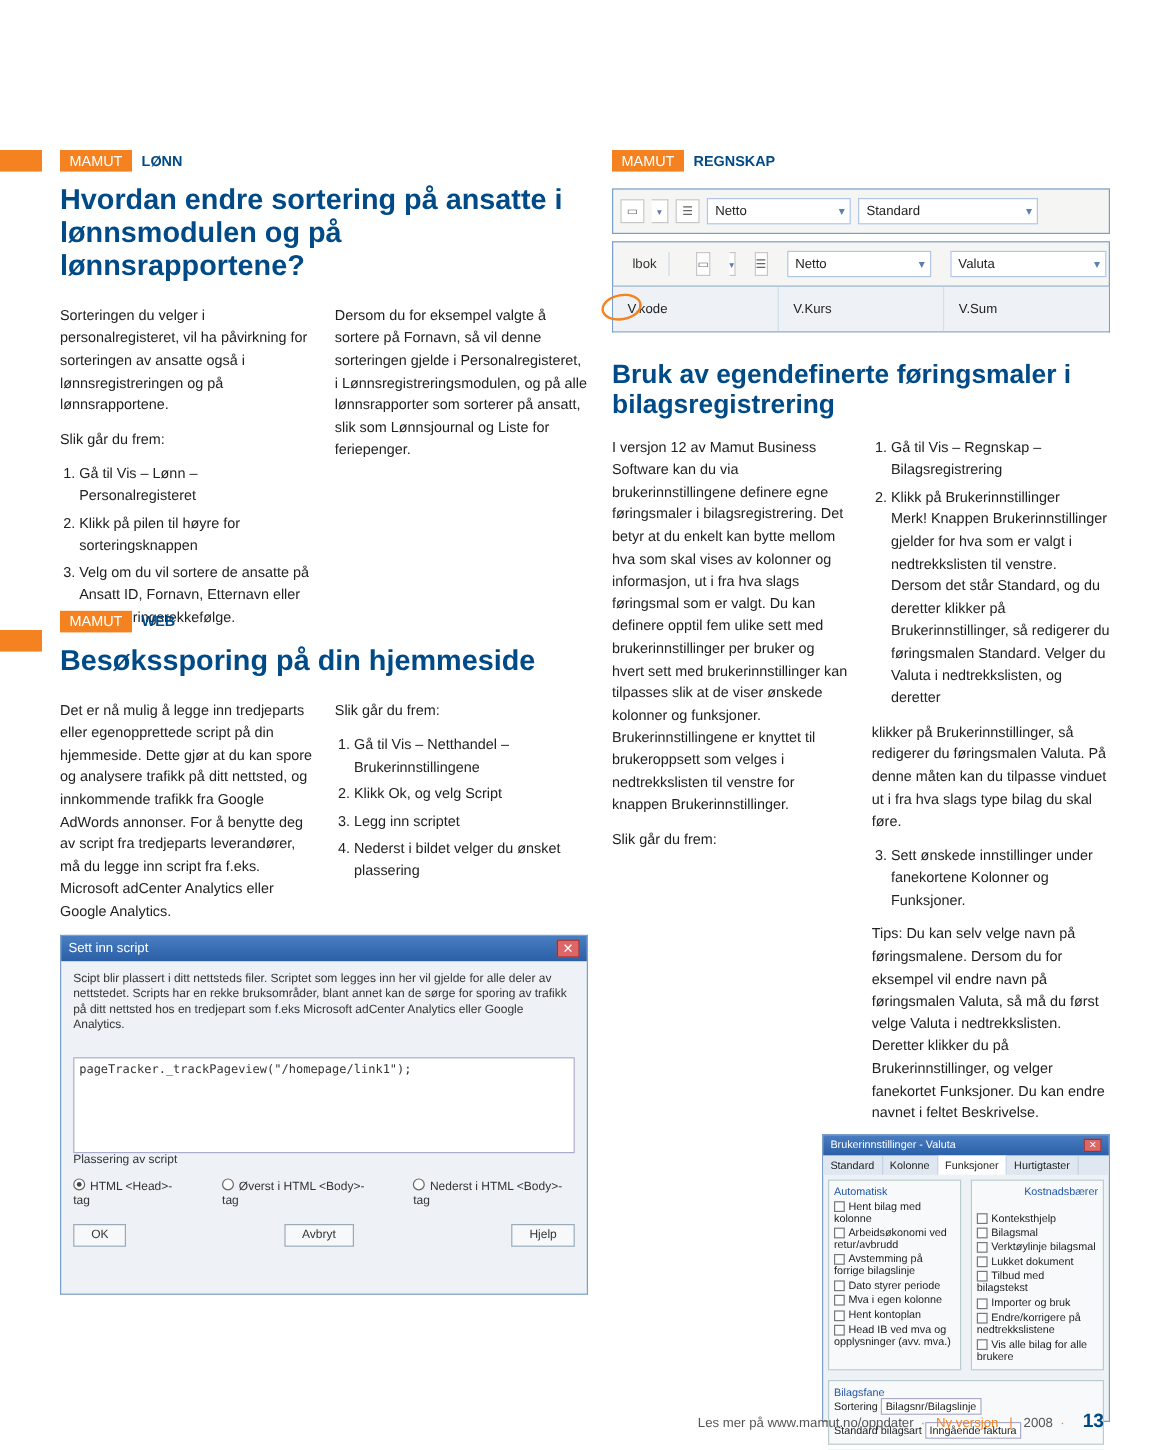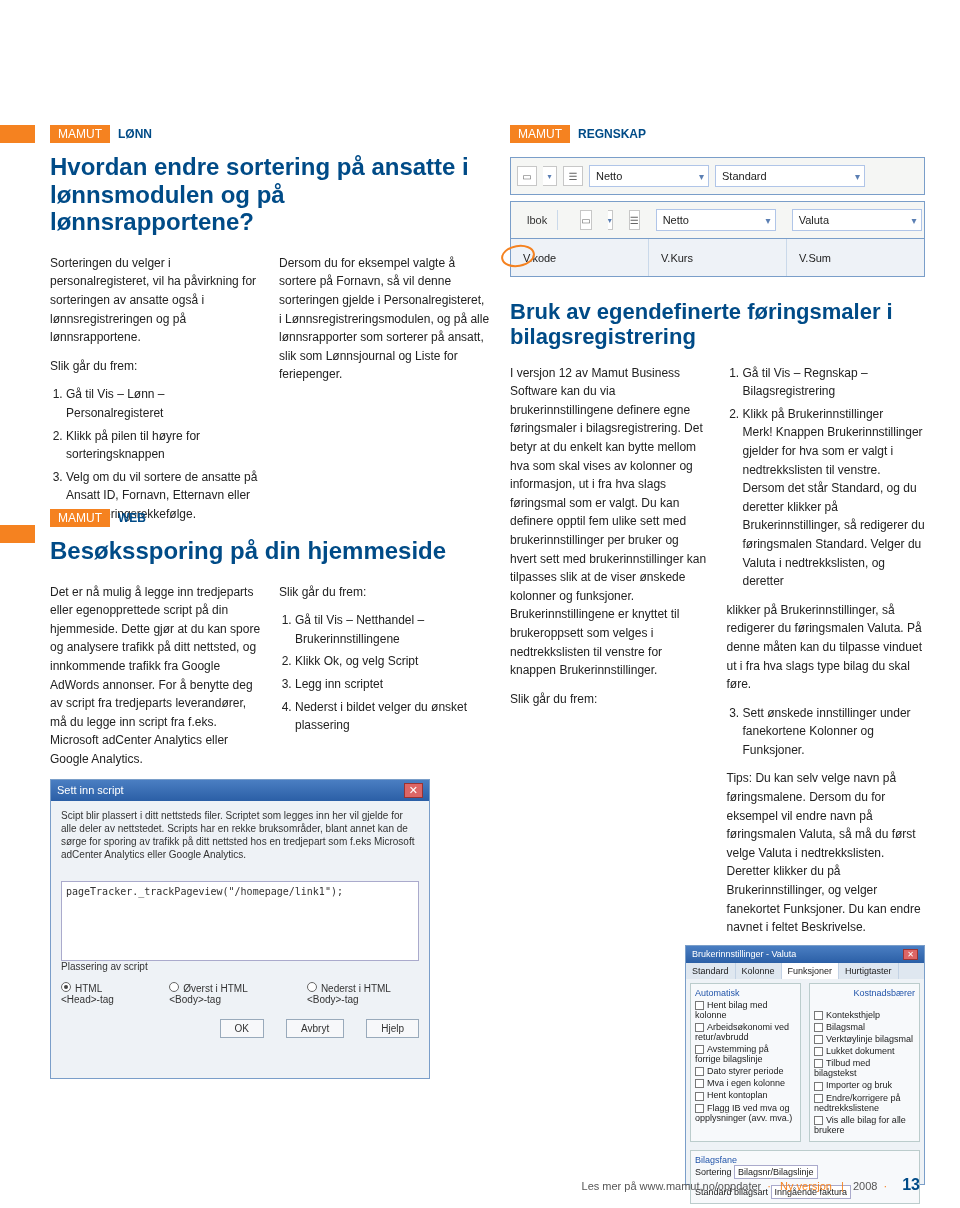--- a/index.html
+++ b/index.html
@@ -153,21 +153,21 @@
     position: absolute;
     width: 34px; height: 22px;
     border: 2px solid #f58220;
     border-radius: 50%;
     transform: rotate(-10deg);
   }
 
   .screenshot-box {
     border: 1px solid #7a9ec9;
     background: #eef2f6;
-    width: 380px;
+    width: 440px;
     height: 300px;
     margin-top: 10px;
     position: relative;
     font-size: 10px;
     color: #333;
   }
   .win-title {
     background: linear-gradient(#4a7ec2,#2b5fa6);
     color: #fff;
     padding: 3px 6px;
@@ -176,21 +176,21 @@
   }
   .win-body { padding: 8px 10px; }
   .scriptarea {
     background: #fff; border: 1px solid #aac;
     width: 100%; height: 80px;
     padding: 4px; font-family: monospace; font-size: 10px;
   }
   .radio-row { display:flex; gap:30px; margin-top:10px; align-items:center;}
   .radio-dot { width:10px; height:10px; border:1px solid #666; border-radius:50%; display:inline-block; margin-right:4px; background:#fff;}
   .radio-dot.on::after { content:""; display:block; width:4px; height:4px; background:#444; border-radius:50%; margin:2px;}
-  .btn-row { display:flex; gap:22px; justify-content:flex-end; margin-top:14px;}
+  .btn-row { display:flex; gap:22px; justify-content:space-between; margin-top:14px;}
   .winbtn { border:1px solid #9ab; background:#f7f8fa; padding:3px 14px; font-size:10px;}
 
   .footer {
     position: absolute;
     bottom: 14px;
     right: 40px;
     font-size: 11px;
     color: #555;
   }
   .footer .pg { font-size: 16px; color: #004b87; font-weight: bold; margin-left:6px;}
@@ -349,21 +349,21 @@
     </div>
     <div style="display:flex;">
       <div class="groupbox" style="flex:1;">
         <div style="color:#25a;margin-bottom:2px;">Automatisk</div>
         <label><span class="chk"></span><span>Hent bilag med kolonne</span></label>
         <label><span class="chk"></span><span>Arbeidsøkonomi ved retur/avbrudd</span></label>
         <label><span class="chk"></span><span>Avstemming på forrige bilagslinje</span></label>
         <label><span class="chk"></span><span>Dato styrer periode</span></label>
         <label><span class="chk"></span><span>Mva i egen kolonne</span></label>
         <label><span class="chk"></span><span>Hent kontoplan</span></label>
-        <label><span class="chk"></span><span>Flagg IB ved mva og opplysninger (avv. mva.)</span></label>
+        <label><span class="chk"></span><span>Head IB ved mva og opplysninger (avv. mva.)</span></label>
       </div>
       <div class="groupbox" style="flex:1;">
         <div style="color:#25a;margin-bottom:12px;text-align:right;">Kostnadsbærer</div>
         <label><span class="chk"></span><span>Konteksthjelp</span></label>
         <label><span class="chk"></span><span>Bilagsmal</span></label>
         <label><span class="chk"></span><span>Verktøylinje bilagsmal</span></label>
         <label><span class="chk"></span><span>Lukket dokument</span></label>
         <label><span class="chk"></span><span>Tilbud med bilagstekst</span></label>
         <label><span class="chk"></span><span>Importer og bruk</span></label>
         <label><span class="chk"></span><span>Endre/korrigere på nedtrekkslistene</span></label>

